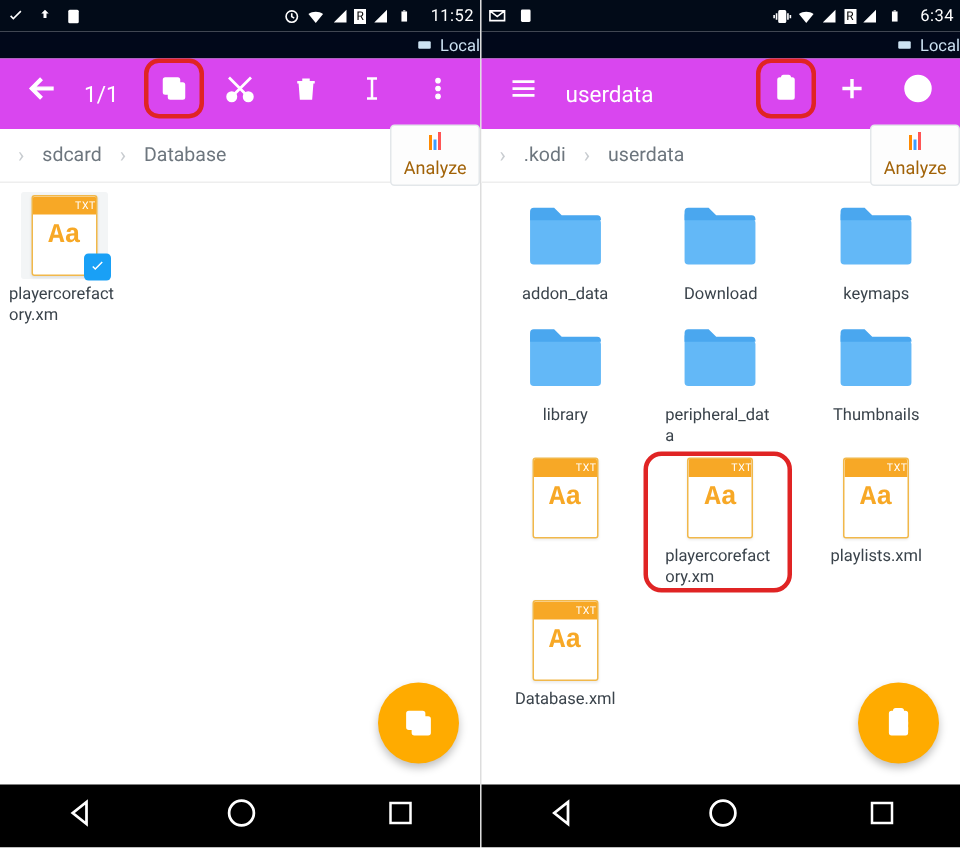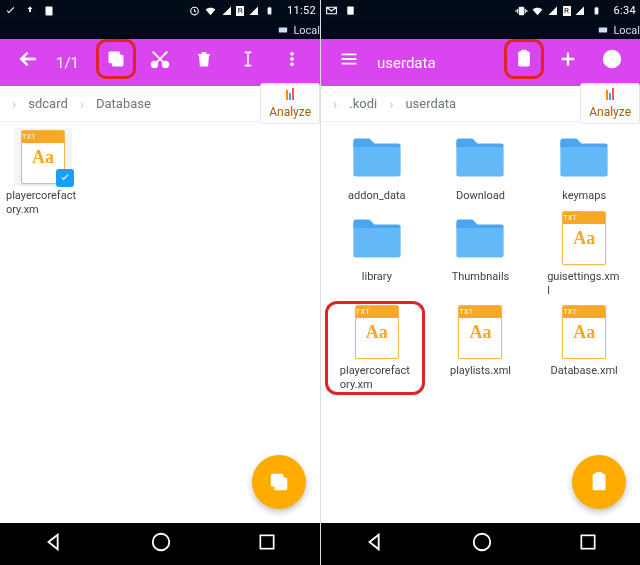--- a/index.html
+++ b/index.html
@@ -39,22 +39,22 @@
   .item.callout .thumb, .item.callout .label { position:relative; }
   .item.callout { position:relative; }
   .item.callout::after { content:""; position:absolute; left:0; top:-2px; right:4px; bottom:-3px; border:3px solid #e02424; border-radius:12px; pointer-events:none; }
   .navbar { height: 42px; background:#000; display:flex; align-items:center; justify-content:space-around; flex-shrink:0;}
   .navbar svg { fill:none; stroke:#fff; stroke-width:2; }
   .fab { position:absolute; right:14px; bottom:56px; width:54px; height:54px; border-radius:50%; background:#ffab00; display:flex; align-items:center; justify-content:center; box-shadow:0 3px 6px rgba(0,0,0,.25); }
   .fab svg { fill:#fff; stroke:#fff; }
   
   .folder { width:54px; height:44px; }
   .txtfile { width:44px; height:54px; background:#fff; border:1px solid #f1b84a; border-radius:2px; position:relative; box-shadow:0 1px 2px rgba(0,0,0,.08); overflow:hidden;}
-  .txtfile .badge { position:absolute; top:0; left:0; right:0; height:12px; background:#f7a826; color:#fff; font-size:7px; text-align:left; line-height:12px; letter-spacing:0.4px;}
-  .txtfile .aa { position:absolute; top:16px; left:0; right:0; text-align:center; color:#f7a826; font-weight:700; font-size:18px; font-family: Liberation Serif, serif;}
+  .txtfile .badge { position:absolute; top:0; left:0; right:0; height:12px; background:#f7a826; color:#fff; font-size:7px; text-align:right; line-height:12px; letter-spacing:0.4px;}
+  .txtfile .aa { position:absolute; top:16px; left:0; right:0; text-align:center; color:#f7a826; font-weight:700; font-size:18px; font-family: Liberation Mono, monospace;}
   .txtfile .lines { position:absolute; top:14px; left:4px; right:4px; bottom:4px; background: repeating-linear-gradient(#fff, #fff 5px, #fbe9c8 5px, #fbe9c8 6px); z-index:-1;}
 </style>
 </head>
 <body>
 
 <div class="phone">
   <div class="statusbar">
     <div class="sb-left">
       <span class="sbicon">
           <svg viewBox="0 0 24 24" width="14" height="14">
@@ -338,31 +338,39 @@
         </div>
         <div class="label">library</div>
       </div>
       <div class="item">
         <div class="thumb">
           <svg class="folder" viewBox="0 0 64 52">
             <path fill="#63b8f7" d="M4 10c0-2 1-3 3-3h16l6 6h28c2 0 3 1 3 3v30c0 2-1 3-3 3H7c-2 0-3-1-3-3z"></path>
             <path fill="#4aa7ef" d="M4 14h56v-1c0-2-1-3-3-3H29l-6-6H7c-2 0-3 1-3 3z"></path>
           </svg>
         </div>
+        <div class="label">peripheral_data</div>
+      </div>
+      <div class="item">
+        <div class="thumb">
+          <svg class="folder" viewBox="0 0 64 52">
+            <path fill="#63b8f7" d="M4 10c0-2 1-3 3-3h16l6 6h28c2 0 3 1 3 3v30c0 2-1 3-3 3H7c-2 0-3-1-3-3z"></path>
+            <path fill="#4aa7ef" d="M4 14h56v-1c0-2-1-3-3-3H29l-6-6H7c-2 0-3 1-3 3z"></path>
+          </svg>
+        </div>
         <div class="label">Thumbnails</div>
       </div>
       <div class="item">
         <div class="thumb">
           <div class="txtfile">
             <div class="lines"></div>
             <div class="badge">TXT</div>
             <div class="aa">Aa</div>
           </div>
         </div>
-        <div class="label">guisettings.xml</div>
       </div>
       <div class="item callout">
         <div class="thumb">
           <div class="txtfile">
             <div class="lines"></div>
             <div class="badge">TXT</div>
             <div class="aa">Aa</div>
           </div>
         </div>
         <div class="label">playercorefactory.xm</div>

